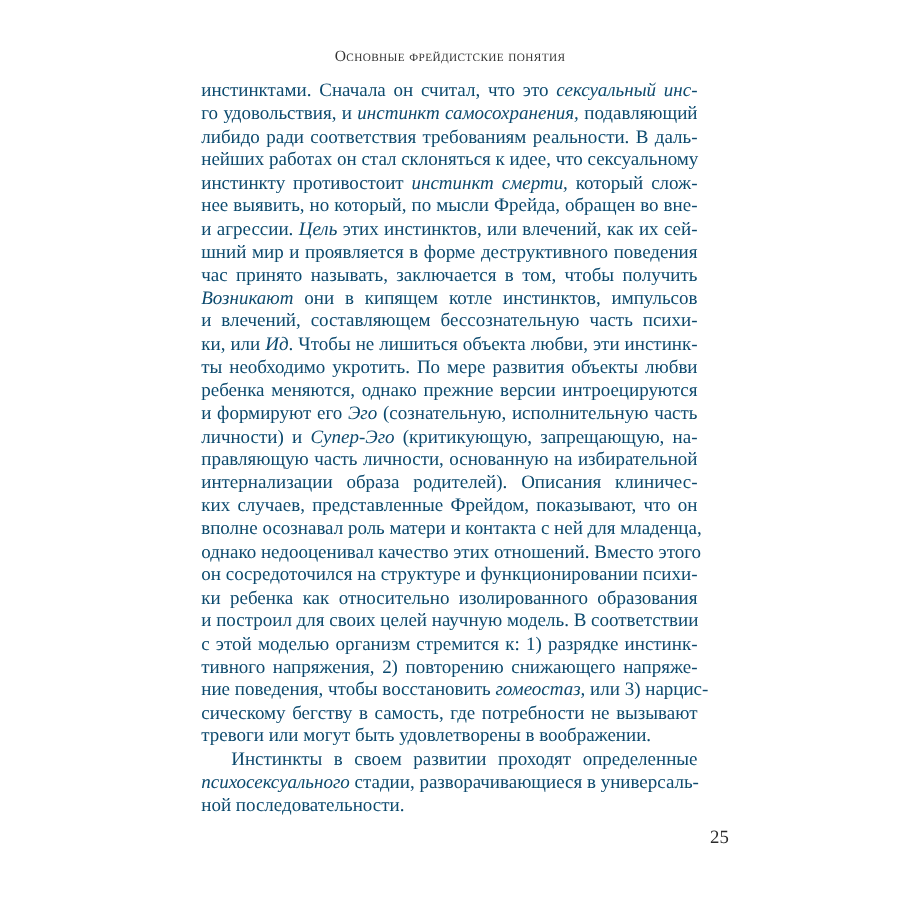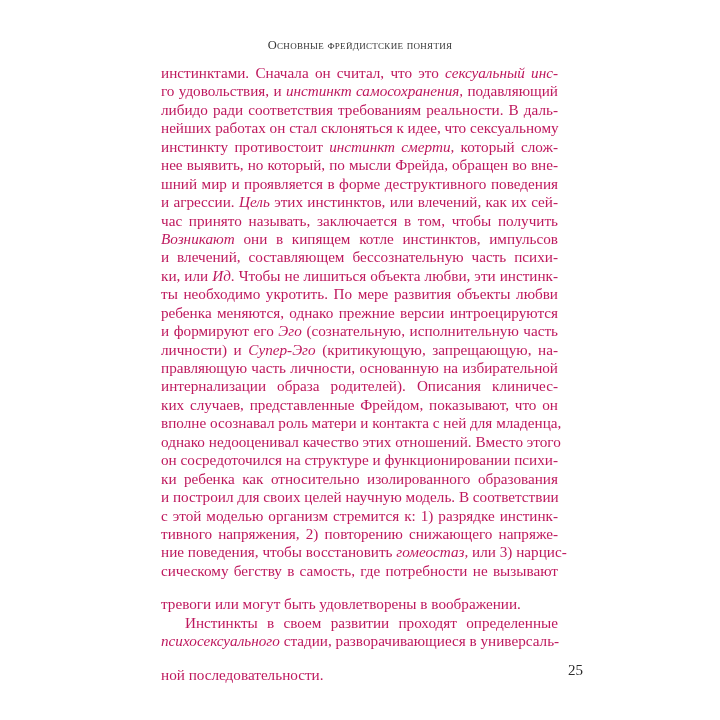--- a/index.html
+++ b/index.html
@@ -42,25 +42,24 @@
     }
     .line {
       display: block;
       height: 18.45px;
       line-height: 18.45px;
       font-family: "Liberation Serif", "DejaVu Serif", serif;
       font-size: 15.2px;
       white-space: nowrap;
       text-align: justify;
       text-align-last: justify;
-      color: #be185d;
+      color: #0c4a6e;
     }
     .line.last {
       text-align-last: left;
-      margin-top: 15px;
     }
     .line.indent {
       text-indent: 24px;
     }
     .line em, .line i {
       font-style: italic;
     }
     .section-heading {
       display: block;
       margin-top: 10px;
@@ -91,22 +90,22 @@
   <div class="running-head">Основные фрейдистские понятия</div>
 
   <div class="text-block">
     <div>
         <span class="line"><span>инстинктами. Сначала он считал, что это </span><em>сексуальный инс-</em></span>
         <span class="line"><span>го удовольствия, и </span><em>инстинкт самосохранения,</em><span> подавляющий</span></span>
         <span class="line"><span>либидо ради соответствия требованиям реальности. В даль-</span></span>
         <span class="line"><span>нейших работах он стал склоняться к идее, что сексуальному</span></span>
         <span class="line"><span>инстинкту противостоит </span><em>инстинкт смерти,</em><span> который слож-</span></span>
         <span class="line"><span>нее выявить, но который, по мысли Фрейда, обращен во вне-</span></span>
+        <span class="line"><span>и агрессии. </span><em>Цель</em><span> этих инстинктов, или влечений, как их сей-</span></span>
         <span class="line"><span>шний мир и проявляется в форме деструктивного поведения</span></span>
-        <span class="line"><span>и агрессии. </span><em>Цель</em><span> этих инстинктов, или влечений, как их сей-</span></span>
         <span class="line"><span>час принято называть, заключается в том, чтобы получить</span></span>
         <span class="line"><em>Возникают</em><span> они в кипящем котле инстинктов, импульсов</span></span>
         <span class="line"><span>и влечений, составляющем бессознательную часть психи-</span></span>
         <span class="line"><span>ки, или </span><em>Ид</em><span>. Чтобы не лишиться объекта любви, эти инстинк-</span></span>
         <span class="line"><span>ты необходимо укротить. По мере развития объекты любви</span></span>
         <span class="line"><span>ребенка меняются, однако прежние версии интроецируются</span></span>
         <span class="line"><span>и формируют его </span><em>Эго</em><span> (сознательную, исполнительную часть</span></span>
         <span class="line"><span>личности) и </span><em>Супер-Эго</em><span> (критикующую, запрещающую, на-</span></span>
         <span class="line"><span>правляющую часть личности, основанную на избирательной</span></span>
         <span class="line"><span>интернализации образа родителей). Описания клиничес-</span></span>

